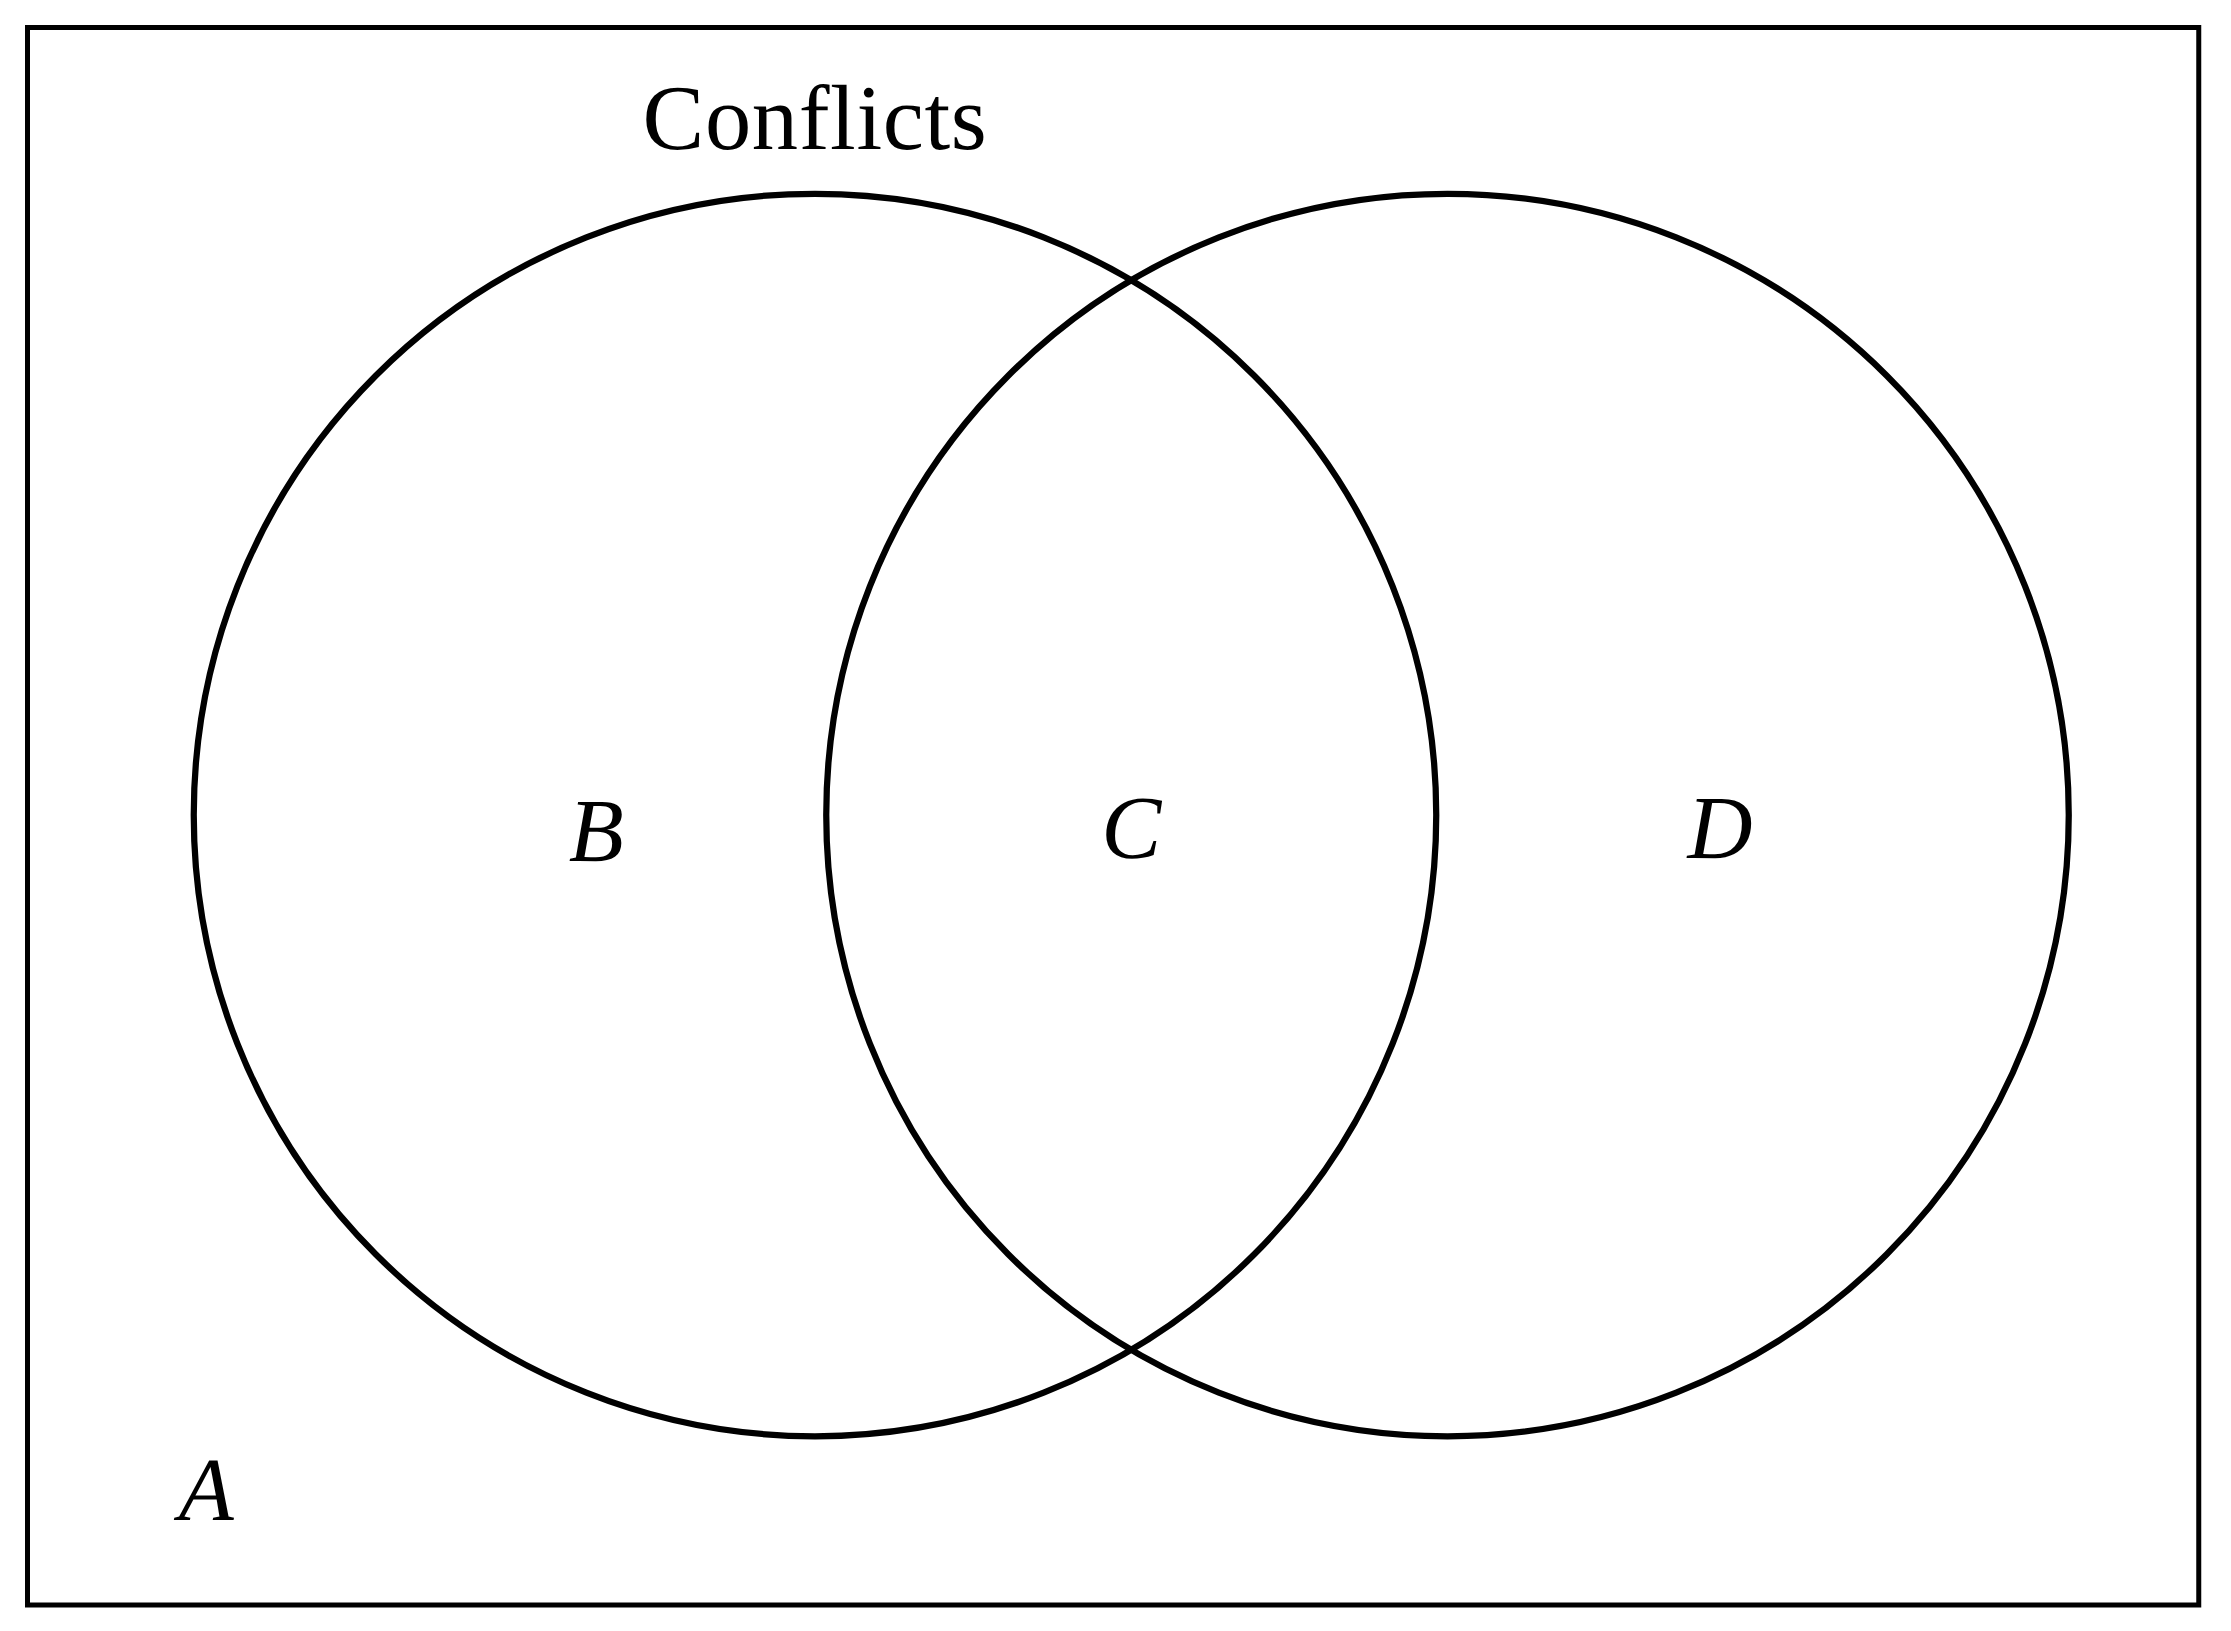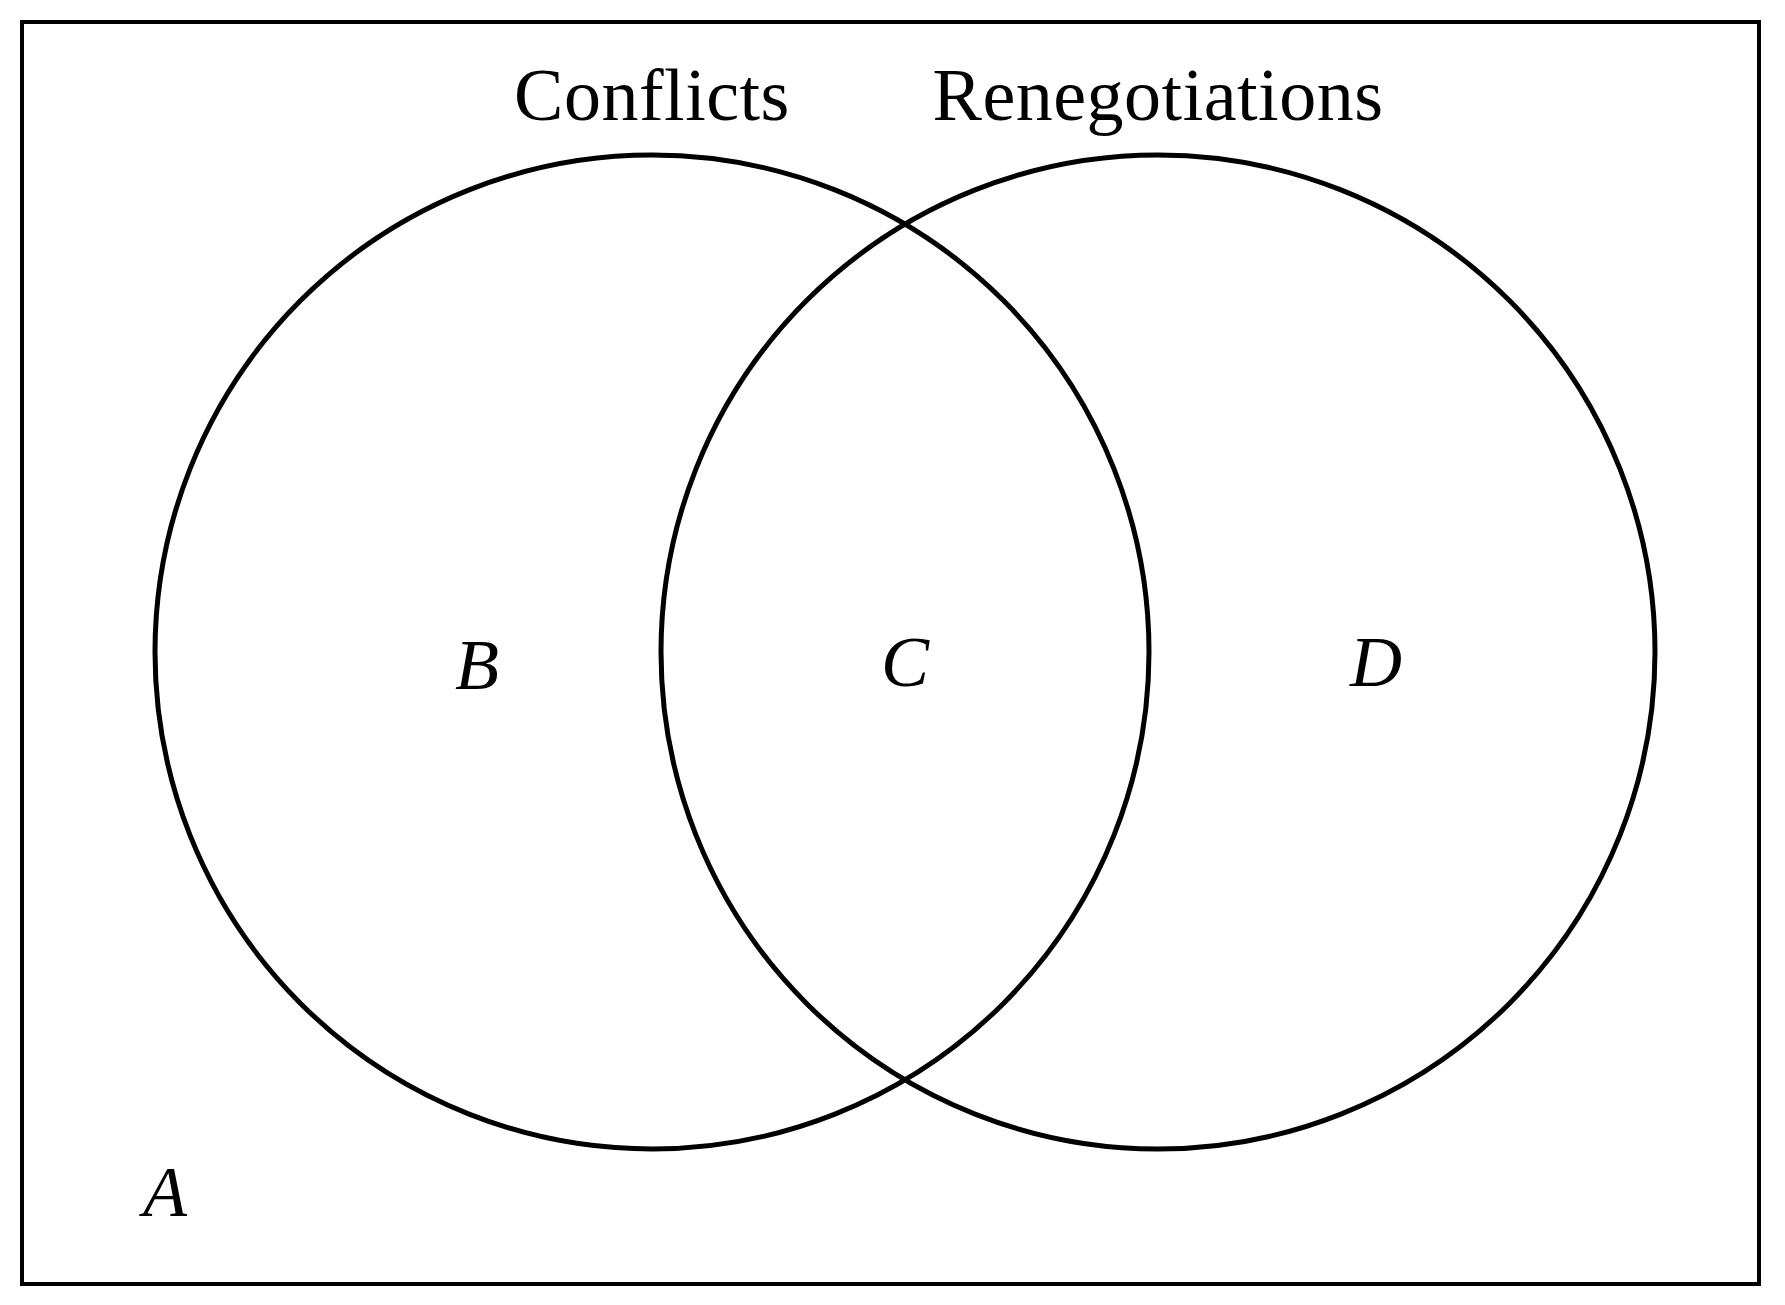--- a/index.html
+++ b/index.html
@@ -70,21 +70,20 @@
 
   <div id="frame" style="left: 20px; top: 20px; width: 1741px; height: 1266px; border-width: 4px; border-color: rgb(0, 0, 0);"></div>
 
   <svg id="venn-svg" viewBox="0 0 1785 1305" xmlns="http://www.w3.org/2000/svg">
     <circle cx="652" cy="652" r="497" fill="none" stroke="#000000" stroke-width="5"></circle>
     <circle cx="1158" cy="652" r="497" fill="none" stroke="#000000" stroke-width="5"></circle>
   </svg>
 
   <div class="set-title" id="title-conflicts" style="left: 652px;">Conflicts</div>
 
-  <div class="set-title" id="title-renegotiations" style="left: 1158px;">Renegotiations</div>
 
   <div class="region-label" id="label-b" style="left: 477px; top: 665px;">B</div>
 
   <div class="region-label" id="label-c" style="left: 905px; top: 662px;">C</div>
 
   <div class="region-label" id="label-d" style="left: 1376px; top: 662px;">D</div>
 
   <div class="region-label" id="label-a" style="left: 165px; top: 1192px;">A</div>
 
 </div>

